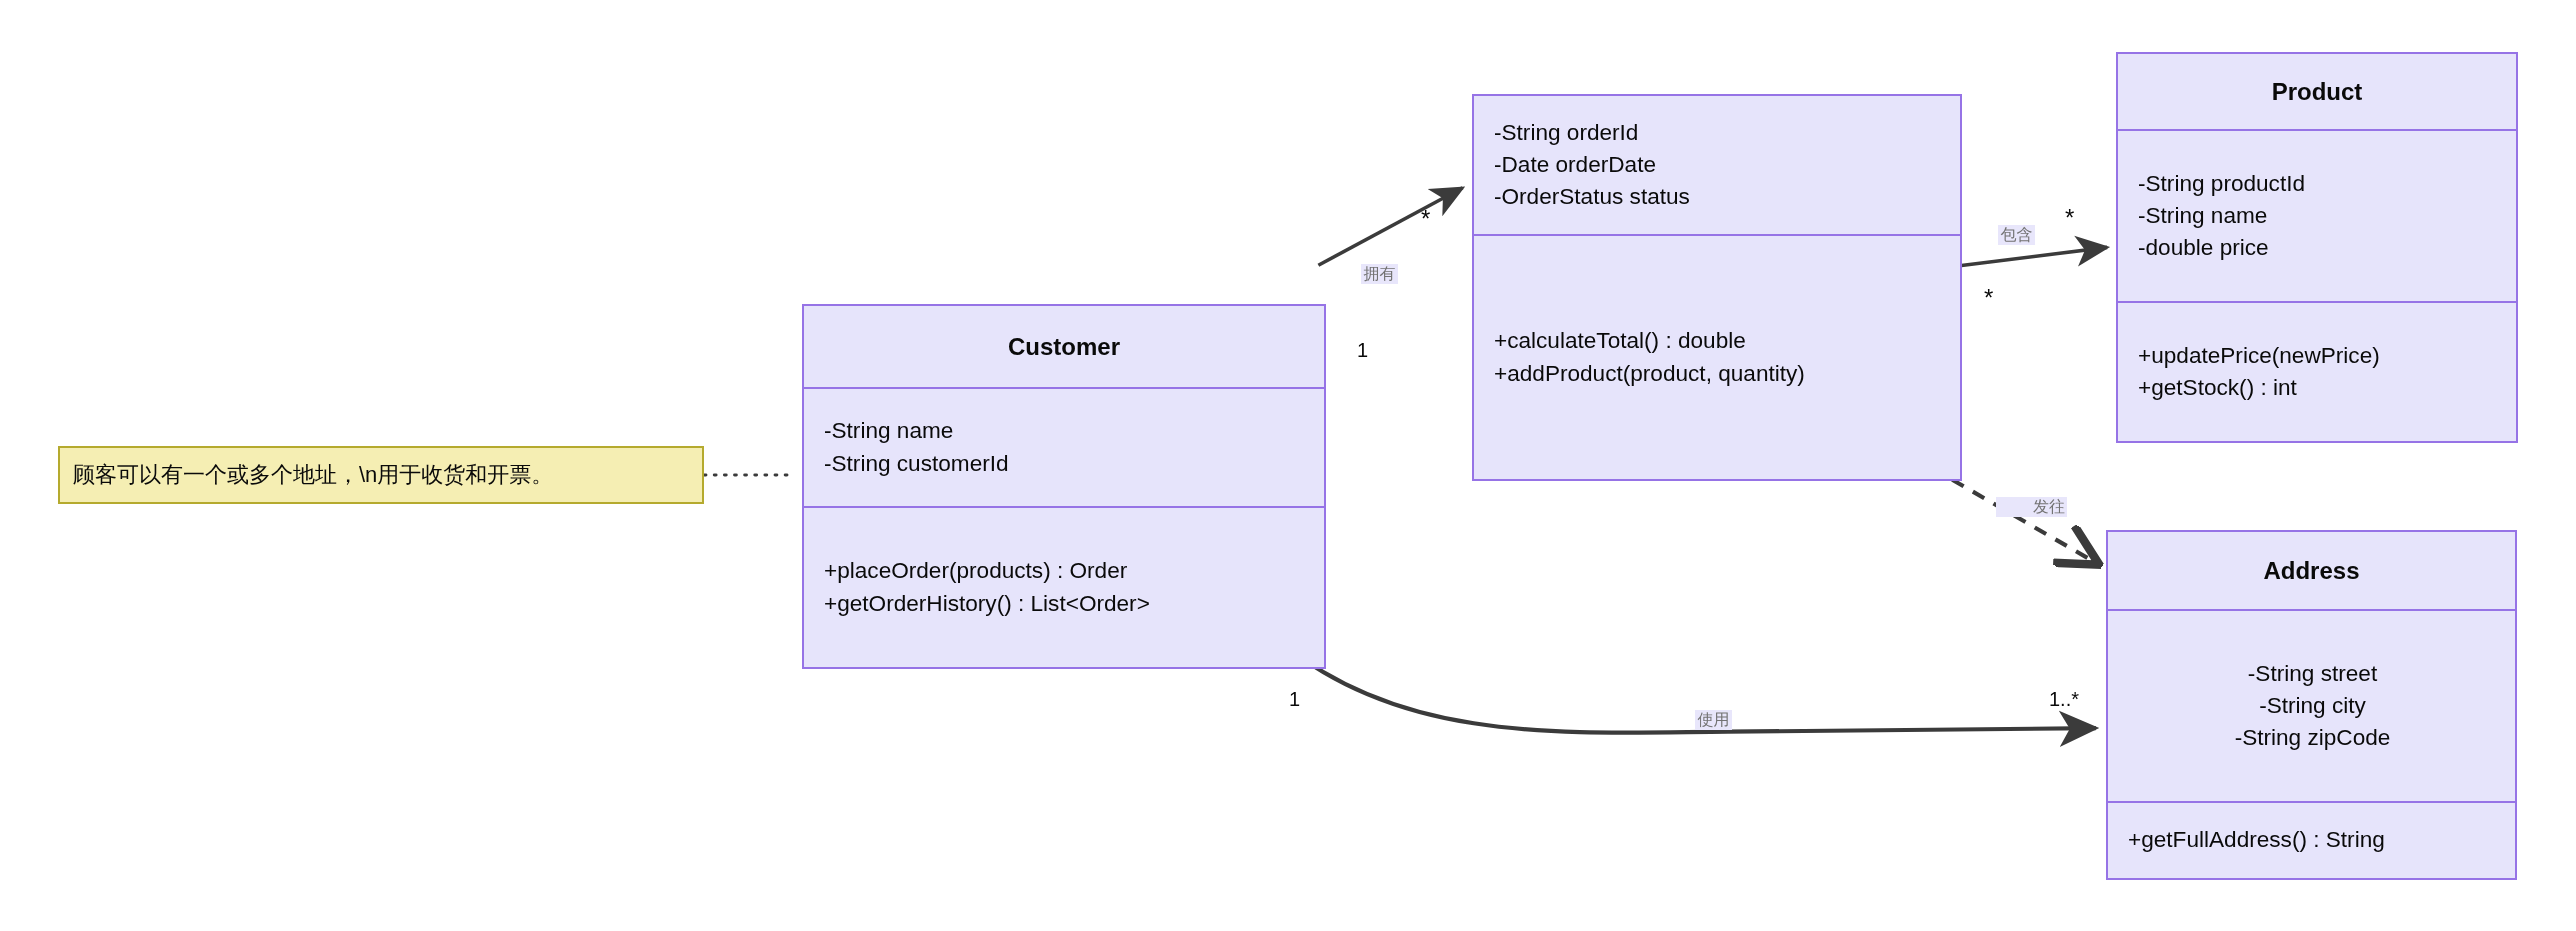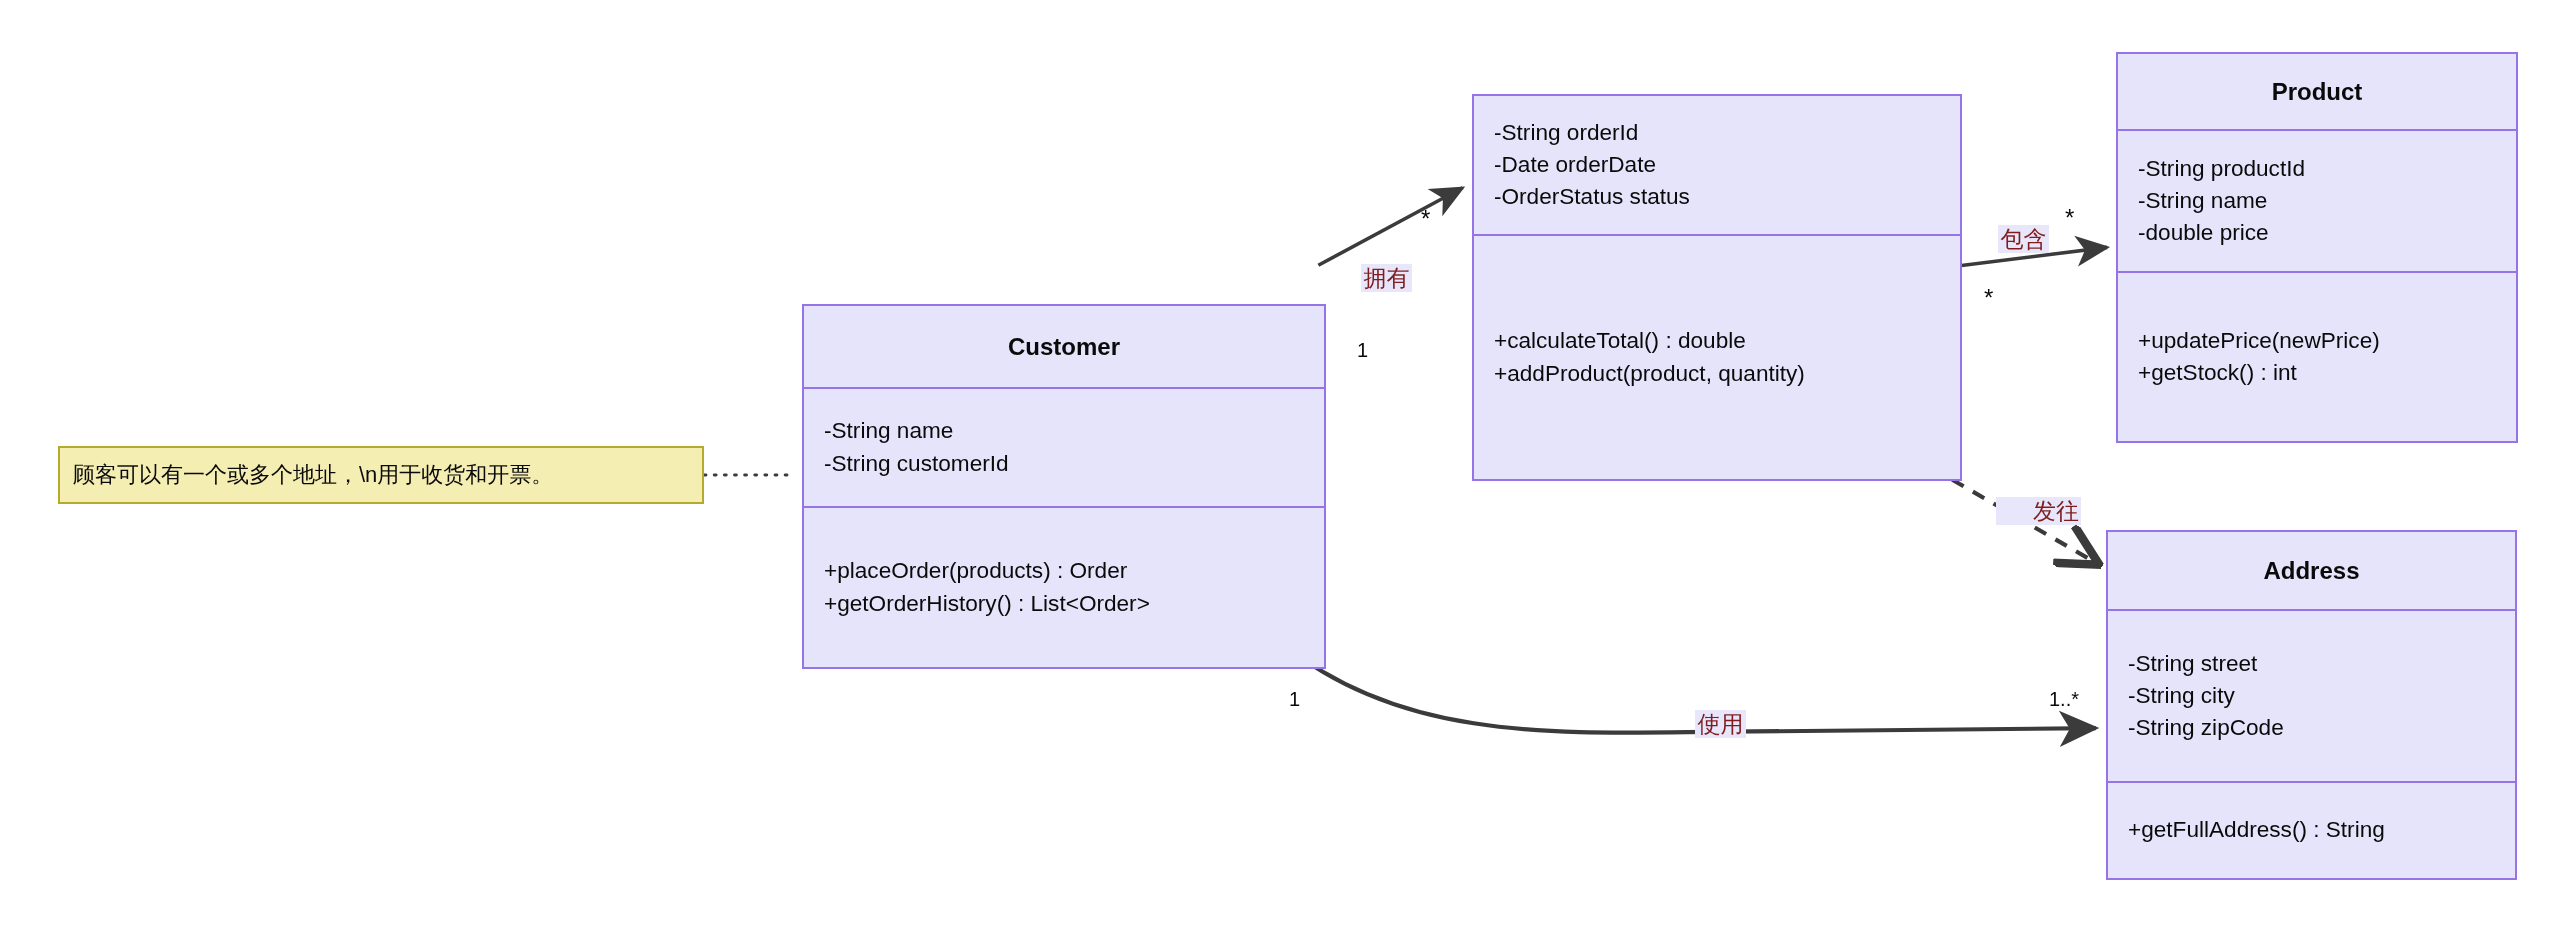--- a/index.html
+++ b/index.html
@@ -70,22 +70,22 @@
   .uml-note-text {
     font-size: 22px;
     color: #0a0a0a;
     line-height: 1.2;
     white-space: pre;
   }
 
   
   .edge-label {
     position: absolute;
-    font-size: 23px;
-    color: #7f1d1d;
+    font-size: 16px;
+    color: #737373;
     background: #e8e6fb;
     padding: 0.6px 2.4px;
     white-space: pre;
     z-index: 4;
     line-height: 1.15;
   }
   .mult-label {
     position: absolute;
     font-size: 20px;
     color: #0a0a0a;
@@ -157,34 +157,34 @@
       <span class="uml-member">-OrderStatus status</span>
     </div>
     <div class="uml-compartment" style="flex:1;">
       <span class="uml-member">+calculateTotal() : double</span>
       <span class="uml-member">+addProduct(product, quantity)</span>
     </div>
   </div>
 
   <div class="uml-class" style="left:2108px; top:52px; width:402px; height:391px;">
     <div class="uml-title" style="height:77px;">Product</div>
-    <div class="uml-compartment with-sep" style="height:142px;">
+    <div class="uml-compartment with-sep" style="height:172px;">
       <span class="uml-member">-String productId</span>
       <span class="uml-member">-String name</span>
       <span class="uml-member">-double price</span>
     </div>
     <div class="uml-compartment" style="flex:1;">
       <span class="uml-member">+updatePrice(newPrice)</span>
       <span class="uml-member">+getStock() : int</span>
     </div>
   </div>
 
   <div class="uml-class" style="left:2098px; top:530px; width:411px; height:350px;">
     <div class="uml-title" style="height:79px;">Address</div>
-    <div class="uml-compartment with-sep" style="height:172px;">
+    <div class="uml-compartment with-sep" style="height:192px;text-align:center;">
       <span class="uml-member">-String street</span>
       <span class="uml-member">-String city</span>
       <span class="uml-member">-String zipCode</span>
     </div>
     <div class="uml-compartment" style="flex:1;">
       <span class="uml-member">+getFullAddress() : String</span>
     </div>
   </div>
 
   <span class="edge-label" style="left:1361px; top:264px;">拥有</span>

